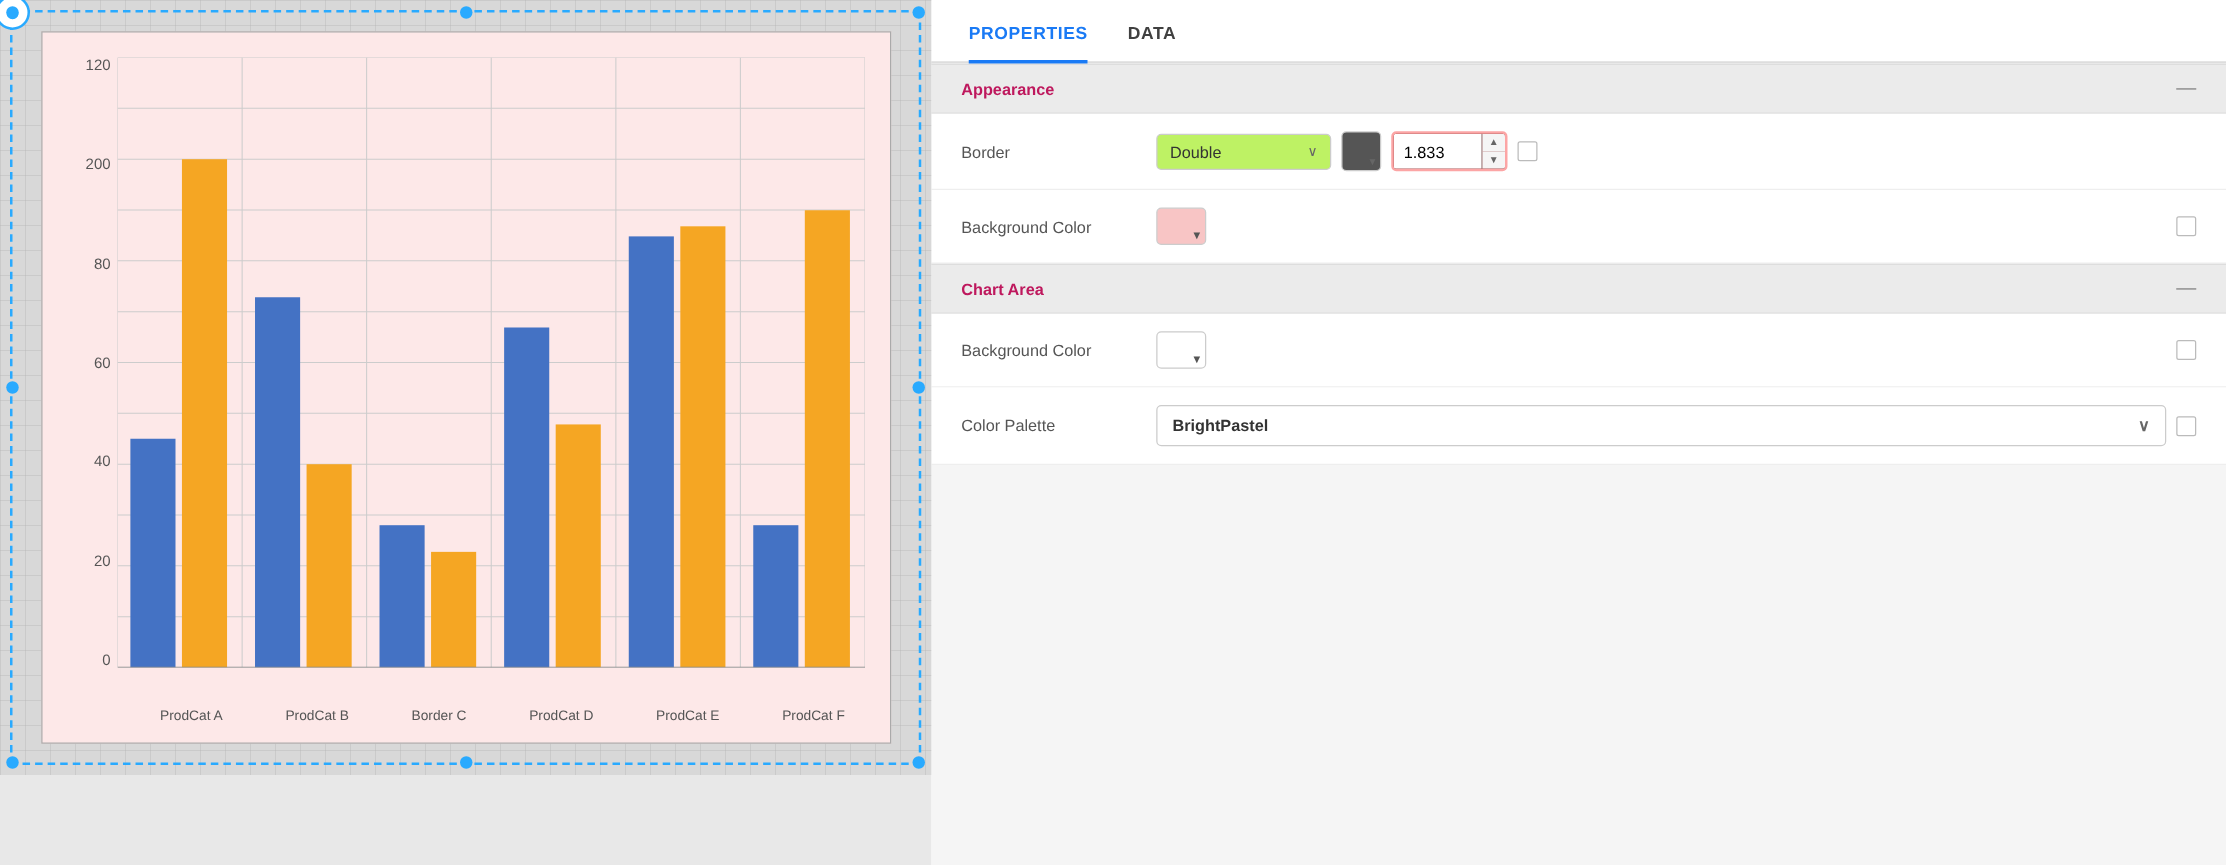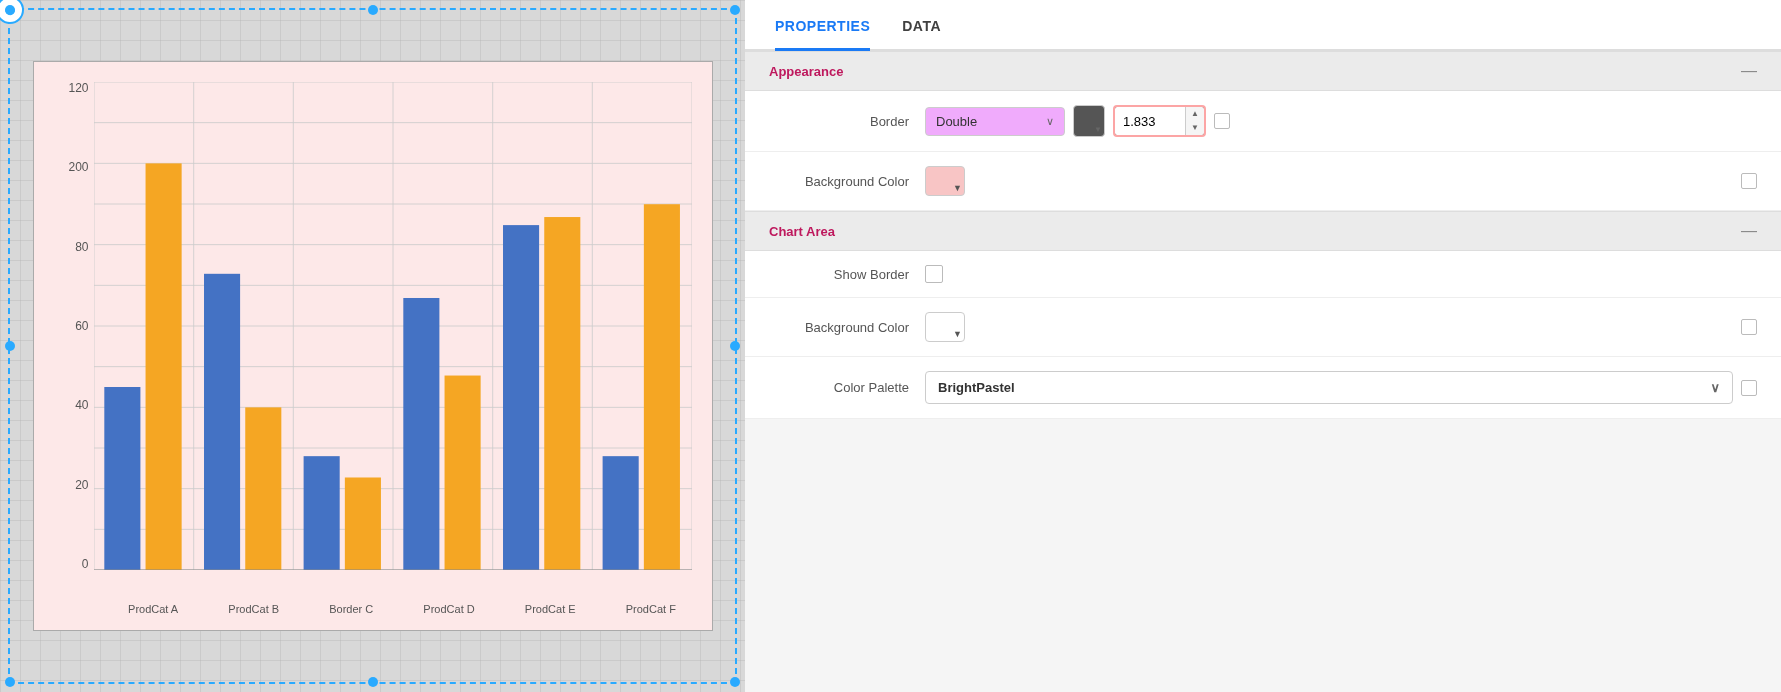--- a/index.html
+++ b/index.html
@@ -8,21 +8,21 @@
       background: #e8e8e8;
       display: flex;
       width: 1781px;
       height: 692px;
       overflow: hidden;
     }
 
     
     .left-panel {
       width: 745px;
-      height: 692px;
+      height: 620px;
       background: #d8d8d8;
       background-image:
         linear-gradient(rgba(180,180,180,0.4) 1px, transparent 1px),
         linear-gradient(90deg, rgba(180,180,180,0.4) 1px, transparent 1px);
       background-size: 20px 20px;
       position: relative;
       display: flex;
       align-items: center;
       justify-content: center;
     }
@@ -194,36 +194,36 @@
       align-items: center;
       padding: 14px 24px;
       background: white;
       border-bottom: 1px solid #eee;
       gap: 16px;
     }
     .prop-label {
       font-size: 13px;
       color: #555;
       min-width: 140px;
-      text-align: right;
+      text-align: left;
     }
     .prop-controls {
       display: flex;
       align-items: center;
       gap: 8px;
       flex: 1;
     }
 
     
     .dropdown {
       display: flex;
       align-items: center;
       border: 1px solid #ccc;
       border-radius: 4px;
-      background: #f0abfc;
+      background: #bef264;
       padding: 6px 10px;
       font-size: 13px;
       color: #333;
       cursor: pointer;
       gap: 8px;
       min-width: 140px;
     }
     .dropdown-arrow {
       margin-left: auto;
       font-size: 11px;
@@ -455,26 +455,20 @@
         </div>
         <div class="checkbox right-checkbox"></div>
       </div>
     </div>
 
     <div class="section-header">
       <span class="section-title">Chart Area</span>
       <span class="collapse-icon">—</span>
     </div>
 
-    <div class="prop-row">
-      <span class="prop-label">Show Border</span>
-      <div class="prop-controls">
-        <div class="show-border-check"></div>
-      </div>
-    </div>
 
     <div class="prop-row">
       <span class="prop-label">Background Color</span>
       <div class="prop-controls">
         <div class="color-swatch" style="background:#fff; width:40px; height:30px; border-radius:4px;">
           <span class="color-swatch-arrow" style="font-size:9px; color:#555;">▼</span>
         </div>
         <div class="checkbox right-checkbox"></div>
       </div>
     </div>

